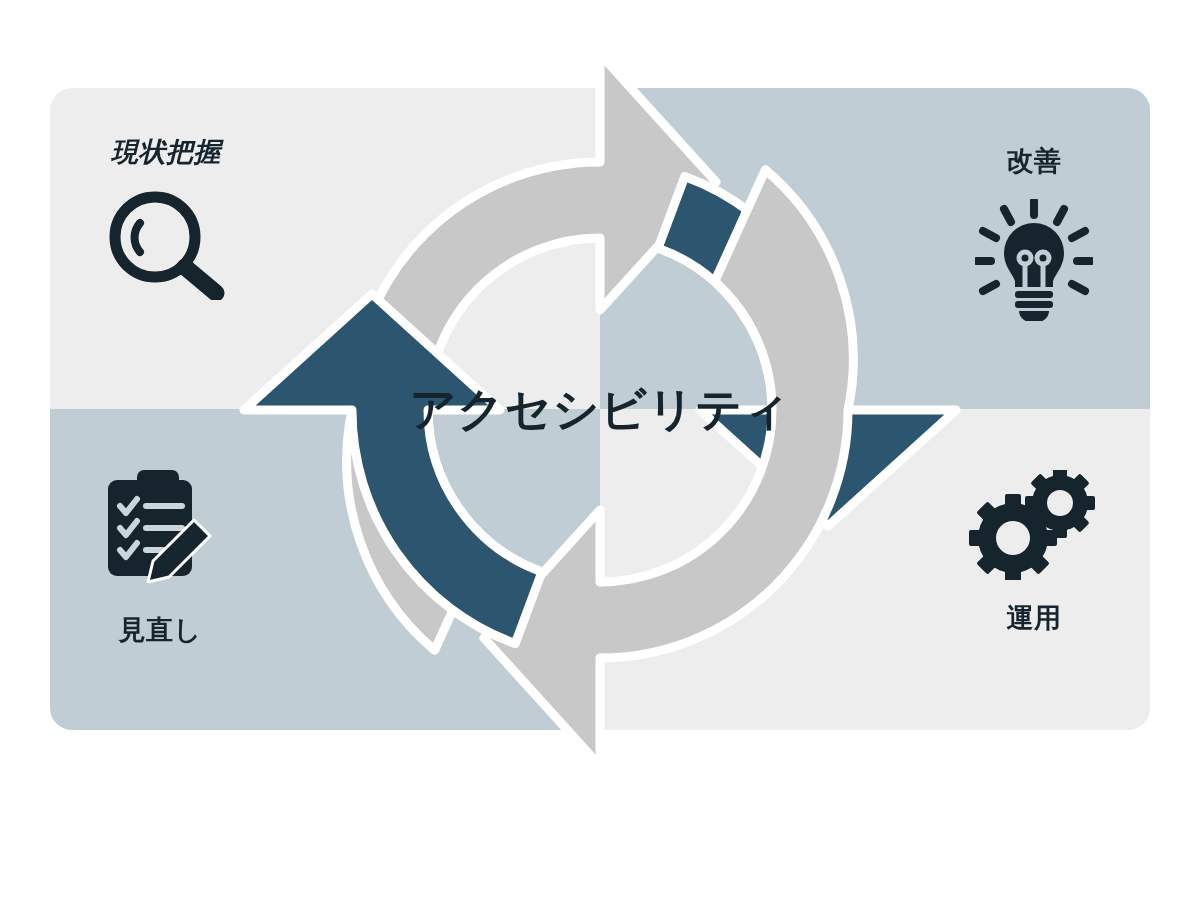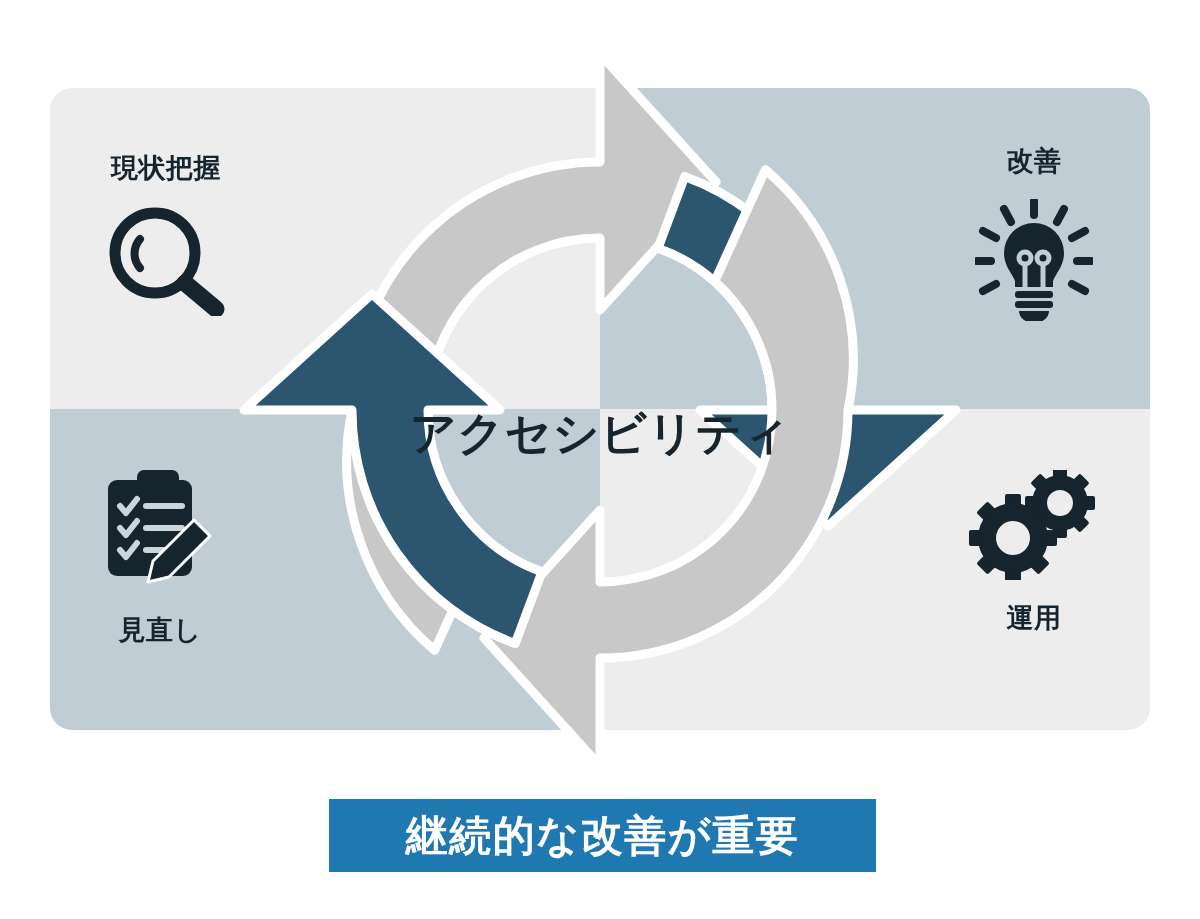--- a/index.html
+++ b/index.html
@@ -63,21 +63,21 @@
     letter-spacing: 0.5px;
     white-space: nowrap;
   }
   .qicon {
     display: block;
   }
   .qcell.label-top .qicon { margin-top: 22px; }
   .qcell.label-bot .qicon { margin-bottom: 22px; }
 
   
-  #cell-genjou   { left: 66px;  top: 152px; }
+  #cell-genjou   { left: 66px;  top: 136px; font-style: italic; }
   #cell-kaizen   { left: 934px; top: 145px; }
   #cell-unyou    { left: 934px; top: 470px; }
   #cell-minaoshi { left: 60px;  top: 468px; }
 
   
   #ring {
     position: absolute;
     left: 0; top: 0;
     width: 1200px;
     height: 919px;
@@ -90,21 +90,20 @@
     left: 600px;
     top: 410px;
     transform: translate(-50%, -50%);
     text-align: center;
     color: #16242e;
     font-size: 46px;
     font-weight: 700;
     line-height: 1.38;
     letter-spacing: 0.5px;
     white-space: nowrap;
-    margin-top: 24px;
   }
 
   
   .banner {
     position: absolute;
     left: 329px;
     top: 799px;
     width: 547px;
     height: 73px;
     background: #1f78b0;
@@ -285,17 +284,14 @@
         <rect x="-8" y="-44" width="16" height="18" rx="2" transform="rotate(180)"></rect>
         <rect x="-8" y="-44" width="16" height="18" rx="2" transform="rotate(225)"></rect>
         <rect x="-8" y="-44" width="16" height="18" rx="2" transform="rotate(270)"></rect>
         <rect x="-8" y="-44" width="16" height="18" rx="2" transform="rotate(315)"></rect>
         <path d="M 0 -35 A 35 35 0 1 1 0 35 A 35 35 0 1 1 0 -35 Z
                  M 0 -17 A 17 17 0 1 0 0 17 A 17 17 0 1 0 0 -17 Z" fill-rule="evenodd"></path>
       </g>
     </svg>
   </div>
 
-  <div class="banner">
-    <span class="banner-text">継続的な改善が重要</span>
-  </div>
 
 </div>
 
 </body></html>

